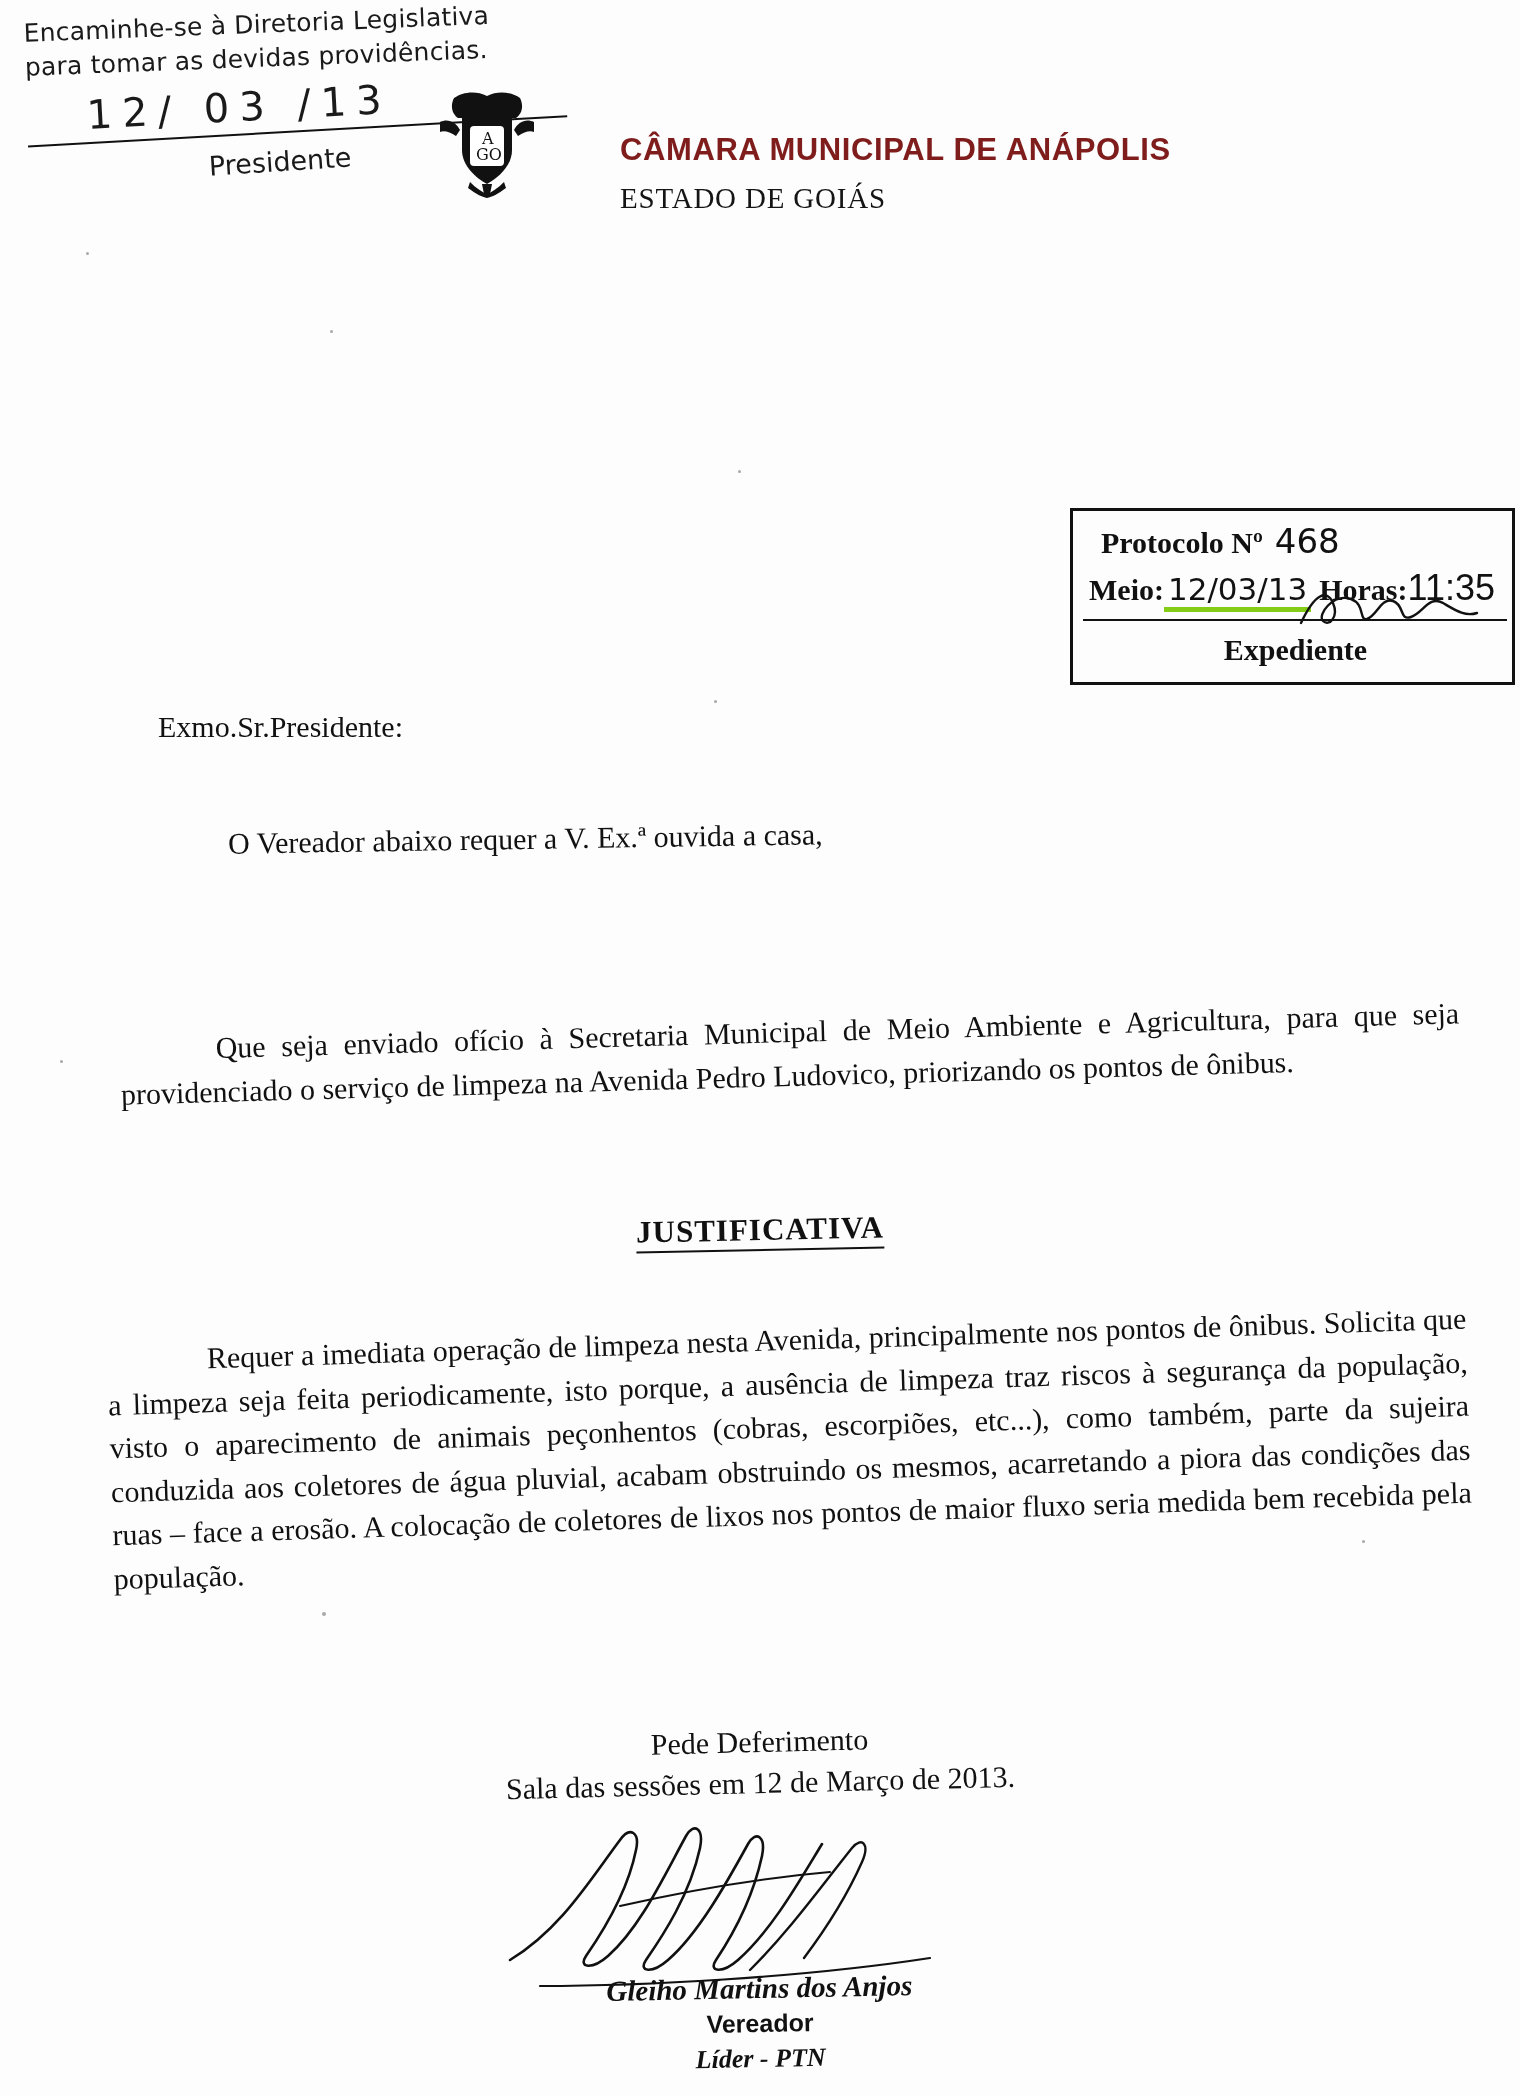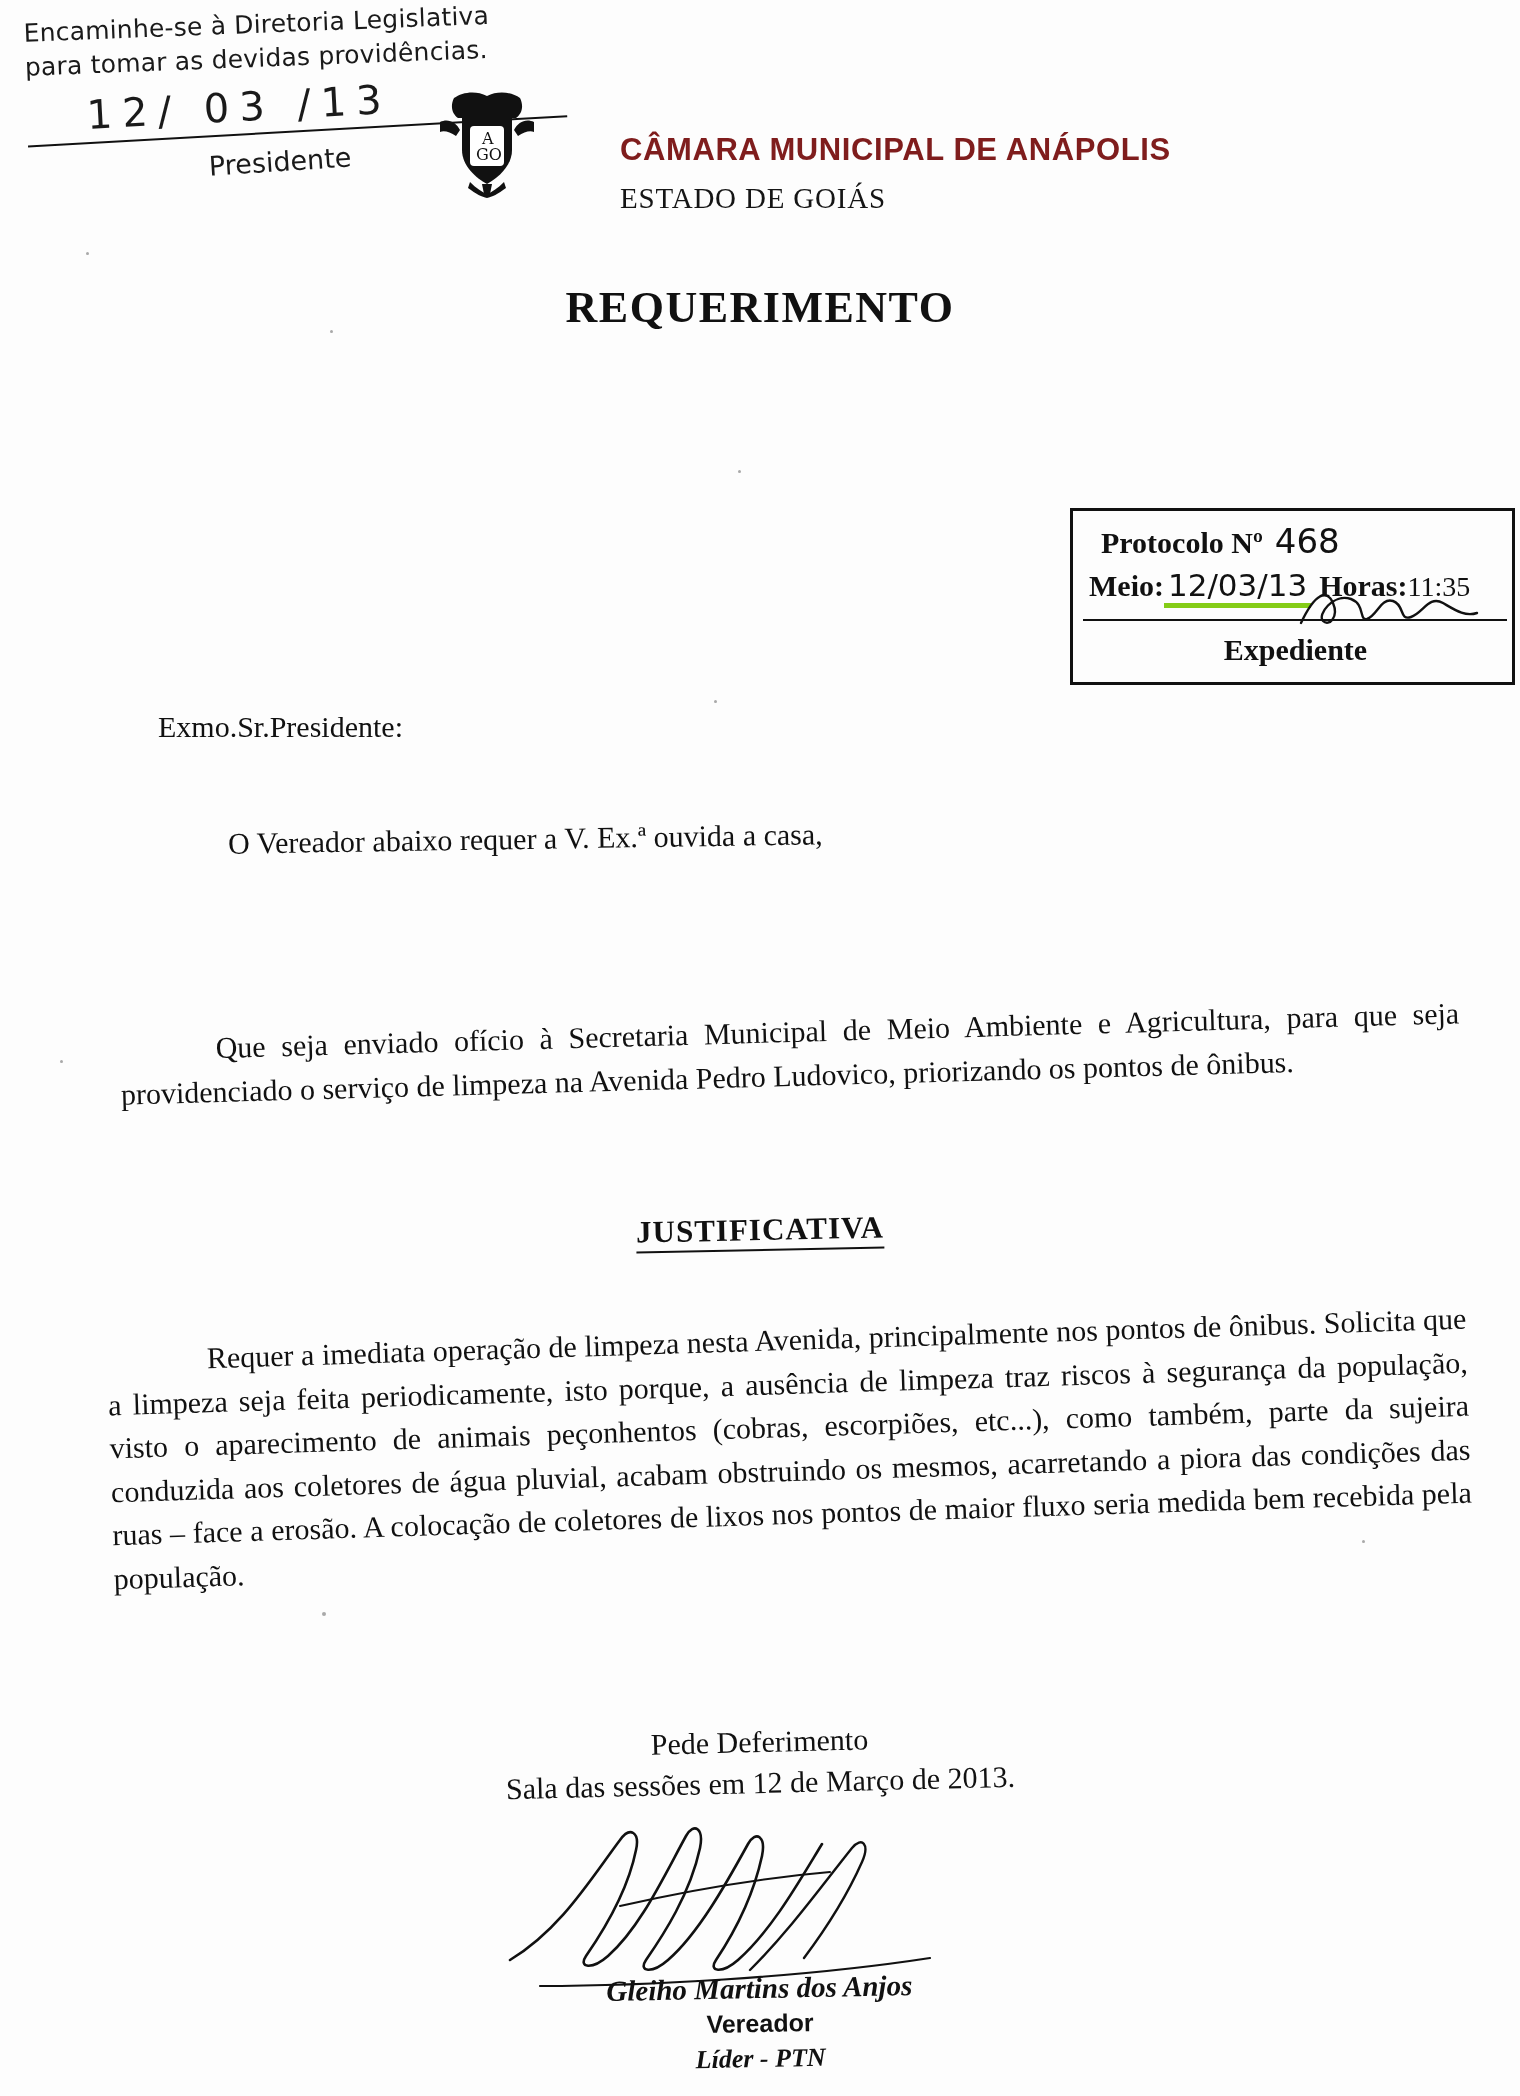--- a/index.html
+++ b/index.html
@@ -126,23 +126,23 @@
   .p-data { left: 16px; top: 56px; }
   .p-data-val {
     font-family: "DejaVu Sans", sans-serif;
     font-weight: normal;
     font-size: 31px;
     border-bottom: 5px solid #84cc16;
     padding: 0 4px;
   }
   .p-horas { margin-left: 8px; }
   .p-horas-val {
-    font-family: Liberation Serif, serif;
+    font-family: Liberation Sans, sans-serif;
     font-weight: normal;
-    font-size: 28px;
+    font-size: 36px;
   }
   .p-rule {
     position: absolute;
     left: 10px;
     top: 108px;
     width: 424px;
     border-bottom: 2.5px solid #111;
   }
   .p-exped {
     left: 0; top: 122px; width: 445px; text-align: center;
@@ -287,21 +287,20 @@
     </g>
     <g fill="#111" font-family="DejaVu Serif, serif" font-size="16">
       <text x="50" y="56">A</text>
       <text x="44" y="72">GO</text>
     </g>
   </svg>
 
   <div class="org-title">CÂMARA MUNICIPAL DE ANÁPOLIS</div>
   <div class="org-sub">ESTADO DE GOIÁS</div>
 
-  <div class="doc-title">REQUERIMENTO</div>
 
   <div class="protocol-box">
     <div class="pline p-num">
       <span>Protocolo Nº</span><span class="p-num-val">468</span>
     </div>
     <div class="pline p-data">
       <span>Meio:</span><span class="p-data-val">12/03/13</span><span class="p-horas">Horas:</span><span class="p-horas-val">11:35</span>
     </div>
     <svg class="p-sign" viewBox="0 0 190 50">
       <path d="M8 40 C22 10 34 6 40 20 C46 34 36 44 30 38 C24 32 40 10 58 16 C72 21 66 38 74 36 C84 33 88 14 100 18 C112 22 106 38 118 34 C130 30 136 12 150 20 C162 27 172 34 184 30" fill="none" stroke="#111" stroke-width="2.4" stroke-linecap="round"></path>

